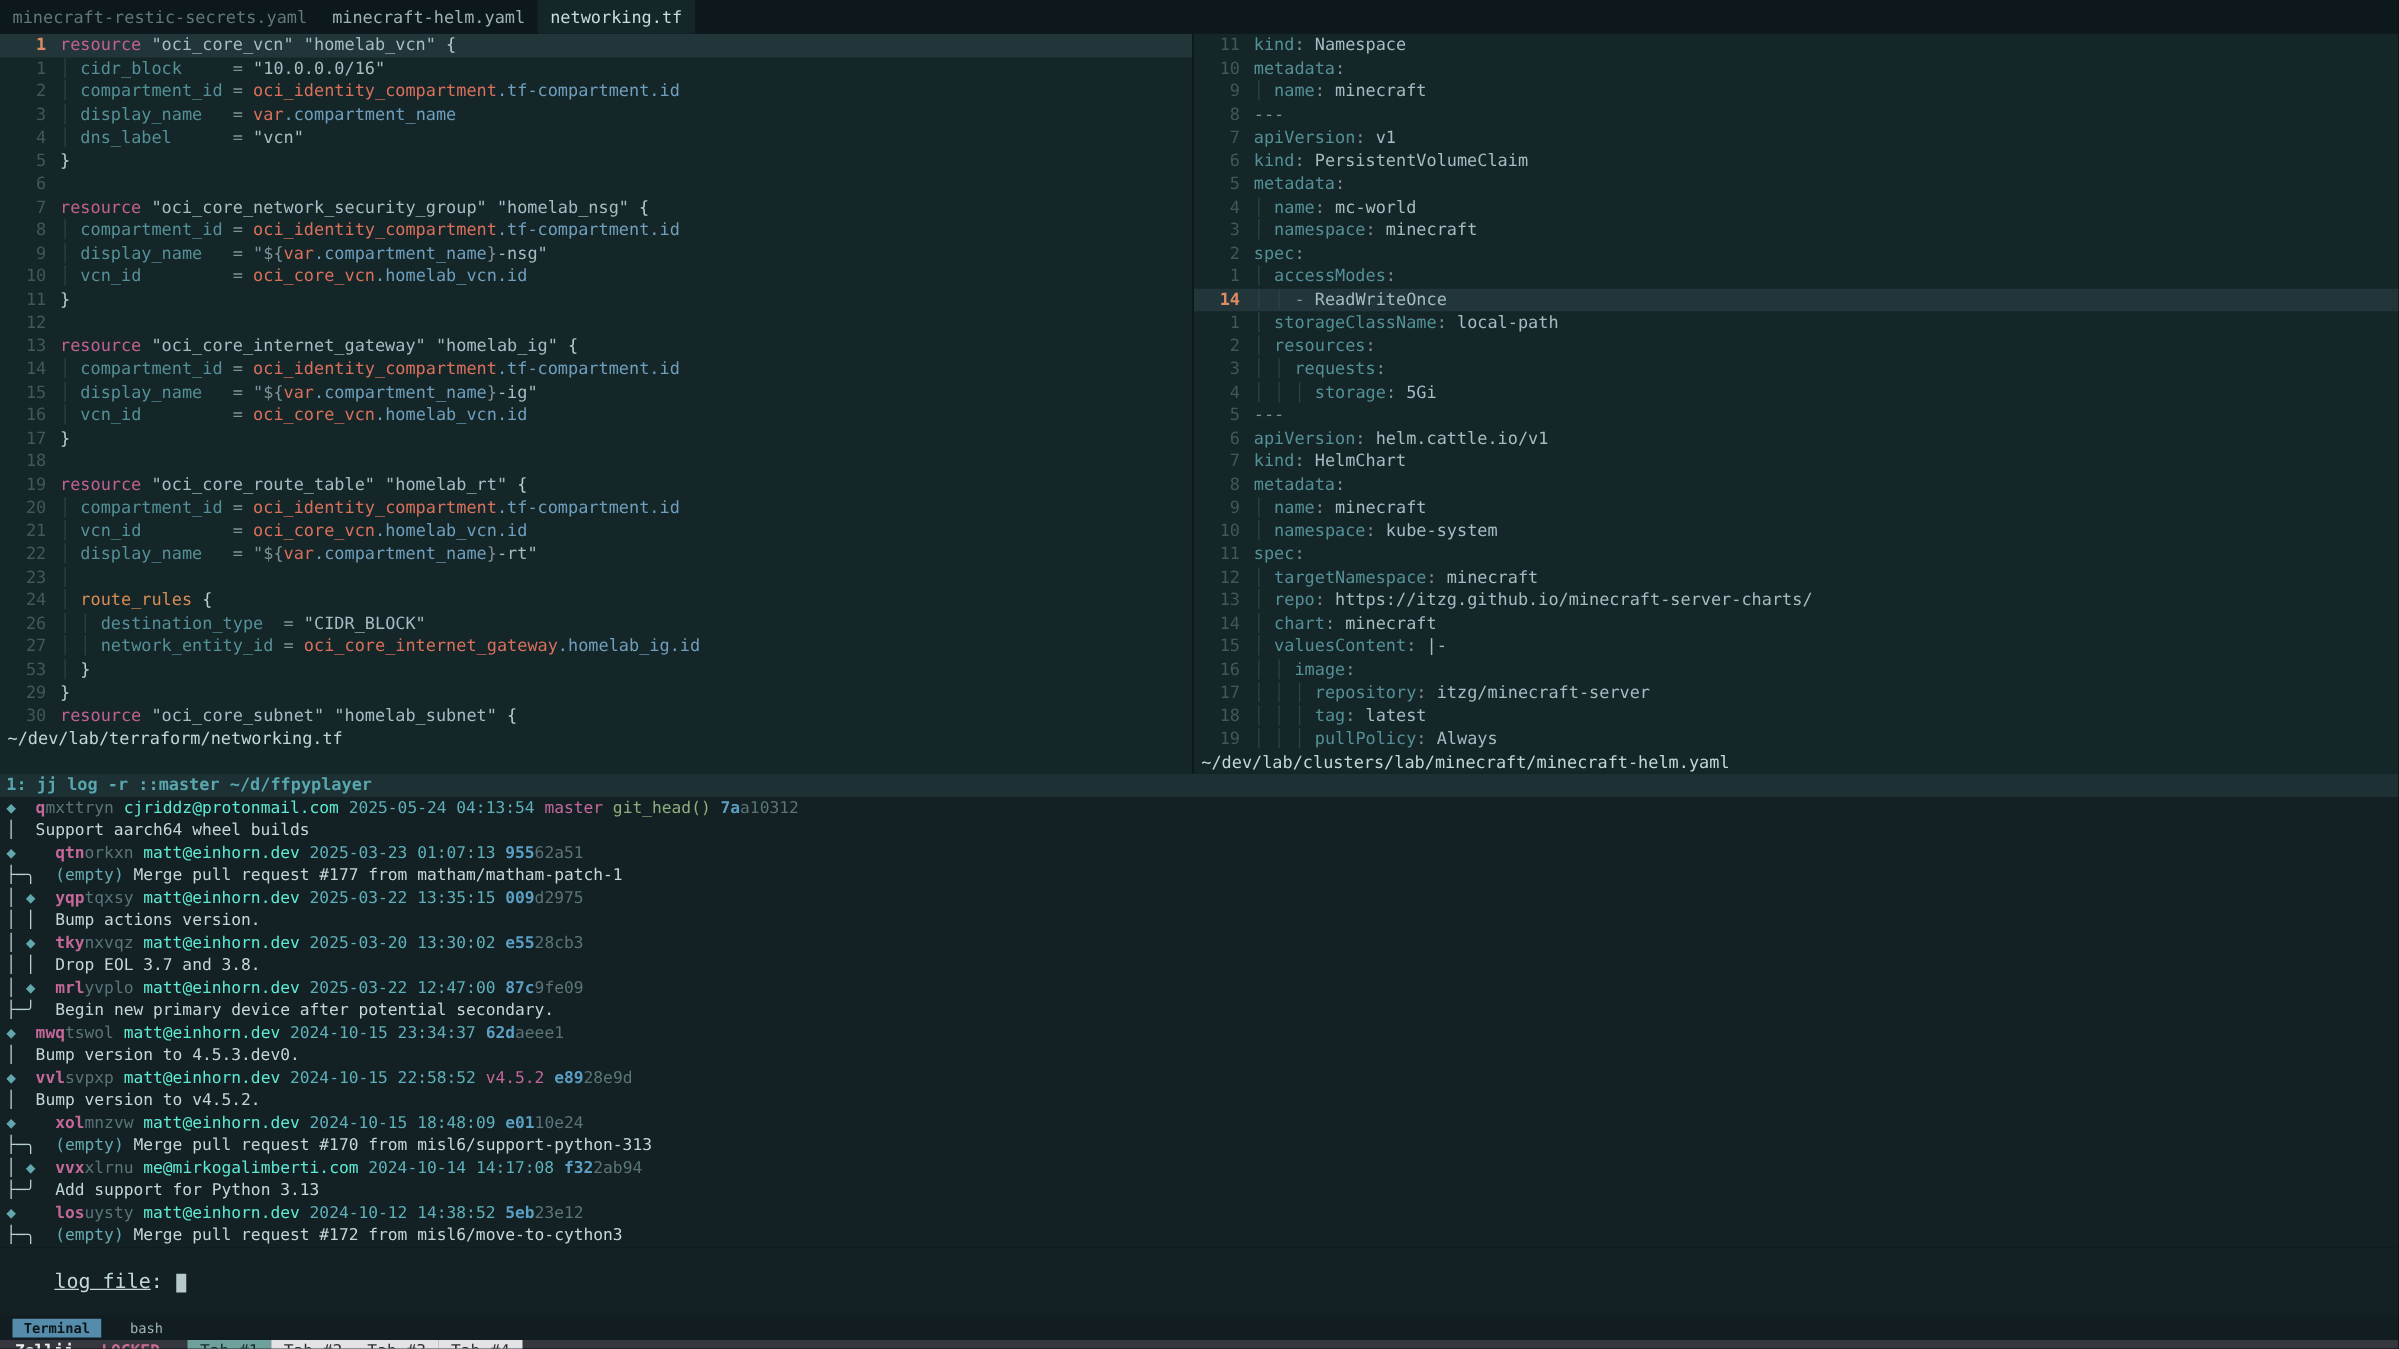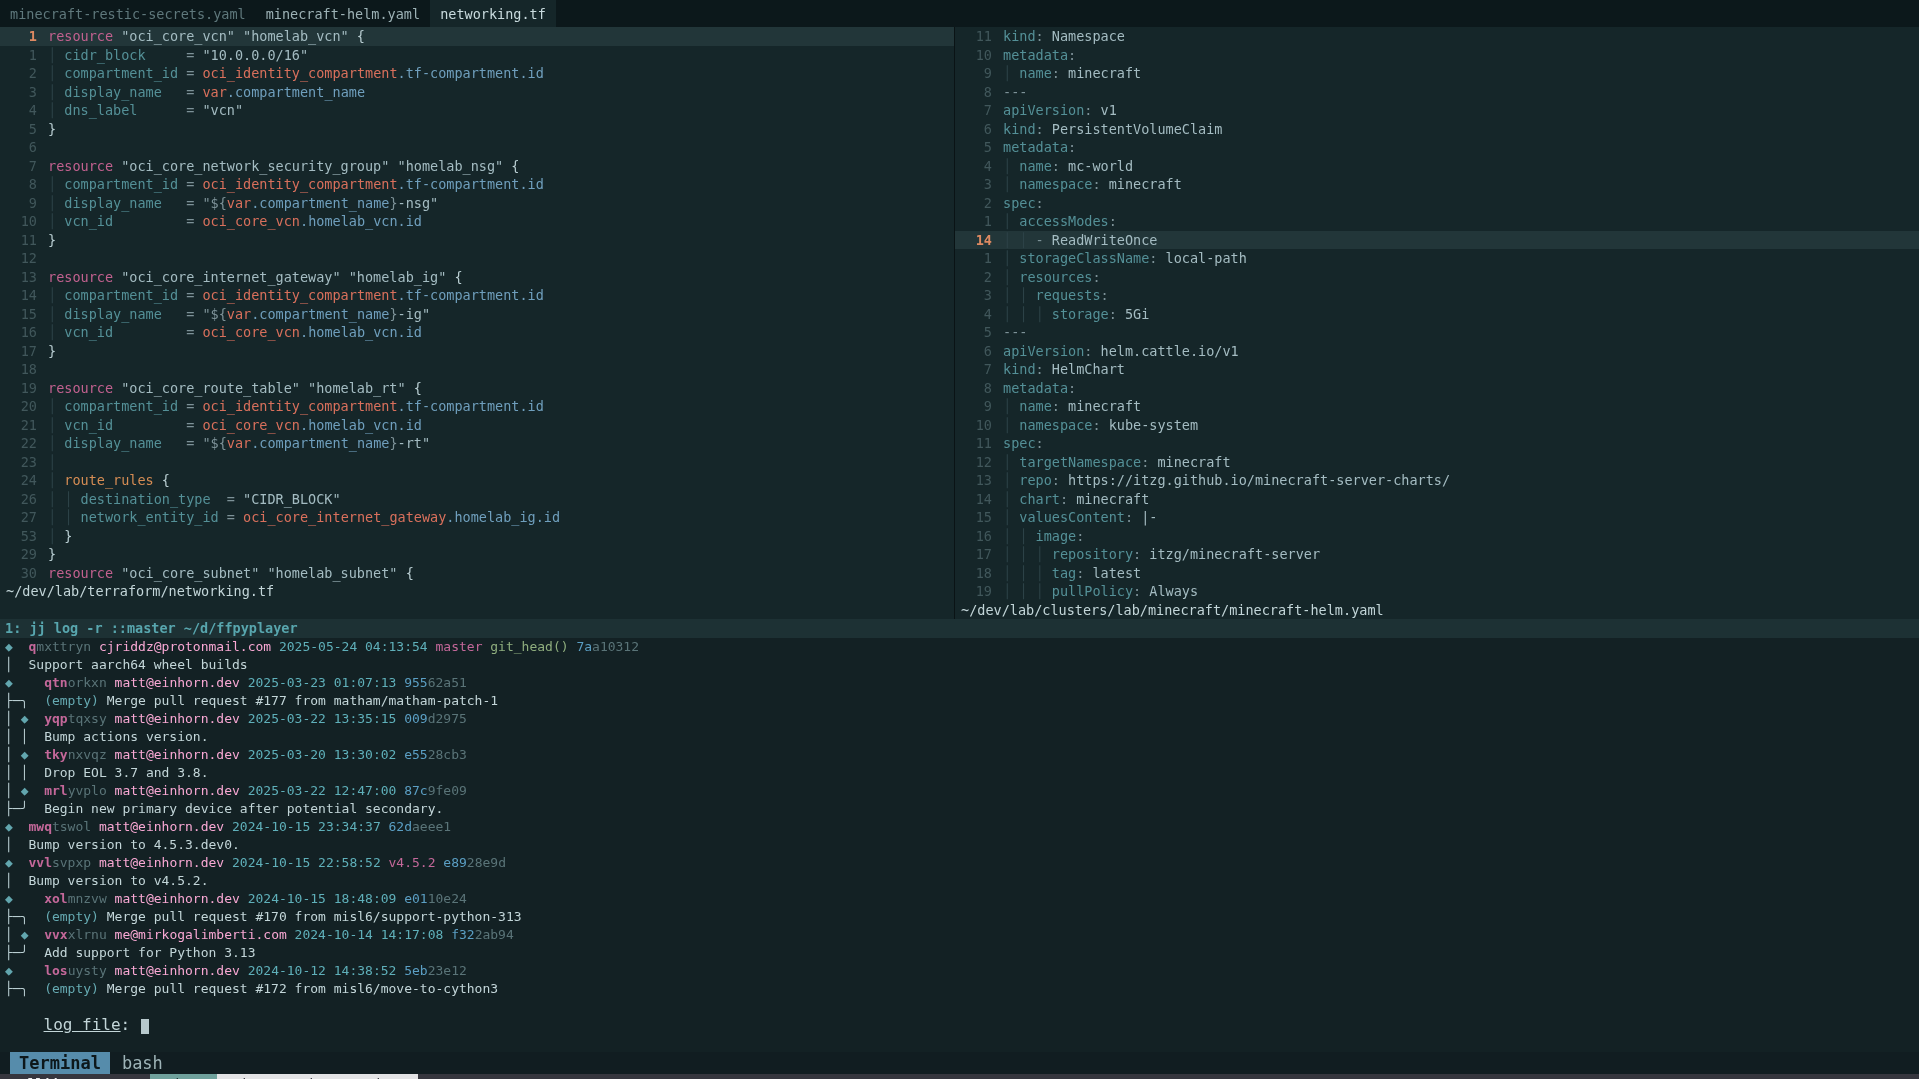--- a/index.html
+++ b/index.html
@@ -36,33 +36,33 @@
   .c-ig{color:#2c4247;}
   
   .term-title{flex:0 0 19px;line-height:19px;background:#1d3134;color:#58a6ae;font-weight:bold;
               font-size:13.5px;padding-left:5px;white-space:pre;}
   .term-log{flex:0 0 360px;background:#132124;font-size:13px;line-height:18px;padding-left:5px;}
   .trow{height:18px;white-space:pre;}
   .c-g{color:#b9ced2;}
   .c-d{color:#62a6ae;}
   .c-cid{color:#c4689a;font-weight:bold;}
   .c-dim{color:#5a7478;}
-  .c-em{color:#f9a8d4;}
+  .c-em{color:#5eead4;}
   .c-dt{color:#5fb0ba;}
   .c-br{color:#c4689a;}
   .c-gh{color:#8fae7e;}
-  .c-hp{color:#5b9fc4;font-weight:normal;}
+  .c-hp{color:#5b9fc4;font-weight:bold;}
   .c-desc{color:#c3d6d9;}
   .c-emp{color:#66aab2;}
   .term-prompt{flex:0 0 18px;background:#132124;font-size:16px;line-height:18px;padding-left:5px;
                color:#c3d6d9;white-space:pre;}
   .term-prompt .u{text-decoration:underline;}
   .cursor{display:inline-block;width:8px;height:15px;background:#b7c9cd;vertical-align:text-bottom;margin-left:1px;}
-  .term-tabs{flex:0 0 20px;background:#111d21;display:flex;align-items:center;font-size:17px;
-             padding-left:10px;gap:12px;}
+  .term-tabs{flex:0 0 20px;background:#111d21;display:flex;align-items:center;font-size:11px;
+             padding-left:10px;gap:23px;}
   .term-chip{background:#568cab;color:#0d171a;font-weight:bold;padding:1px 9px;white-space:pre;}
   .term-chip-inactive{color:#9fb4b8;white-space:pre;}
   
   .gapRow{flex:1 1 auto;background:#0a0f12;}
   .zbar{flex:0 0 19px;background:#36363e;display:flex;align-items:stretch;font-size:13px;}
   .z-app{display:flex;align-items:center;padding:0 12px;color:#ececee;font-weight:bold;white-space:pre;}
   .z-mode{display:flex;align-items:center;padding:0 10px;color:#c96d92;font-weight:bold;white-space:pre;}
   .z-tab{display:flex;align-items:center;padding:0 10px;background:#e3e3e5;color:#2e2e36;white-space:pre;}
   .z-tab.active{background:#6fa19c;color:#17262a;}
   .z-spacer{width:12px;}

